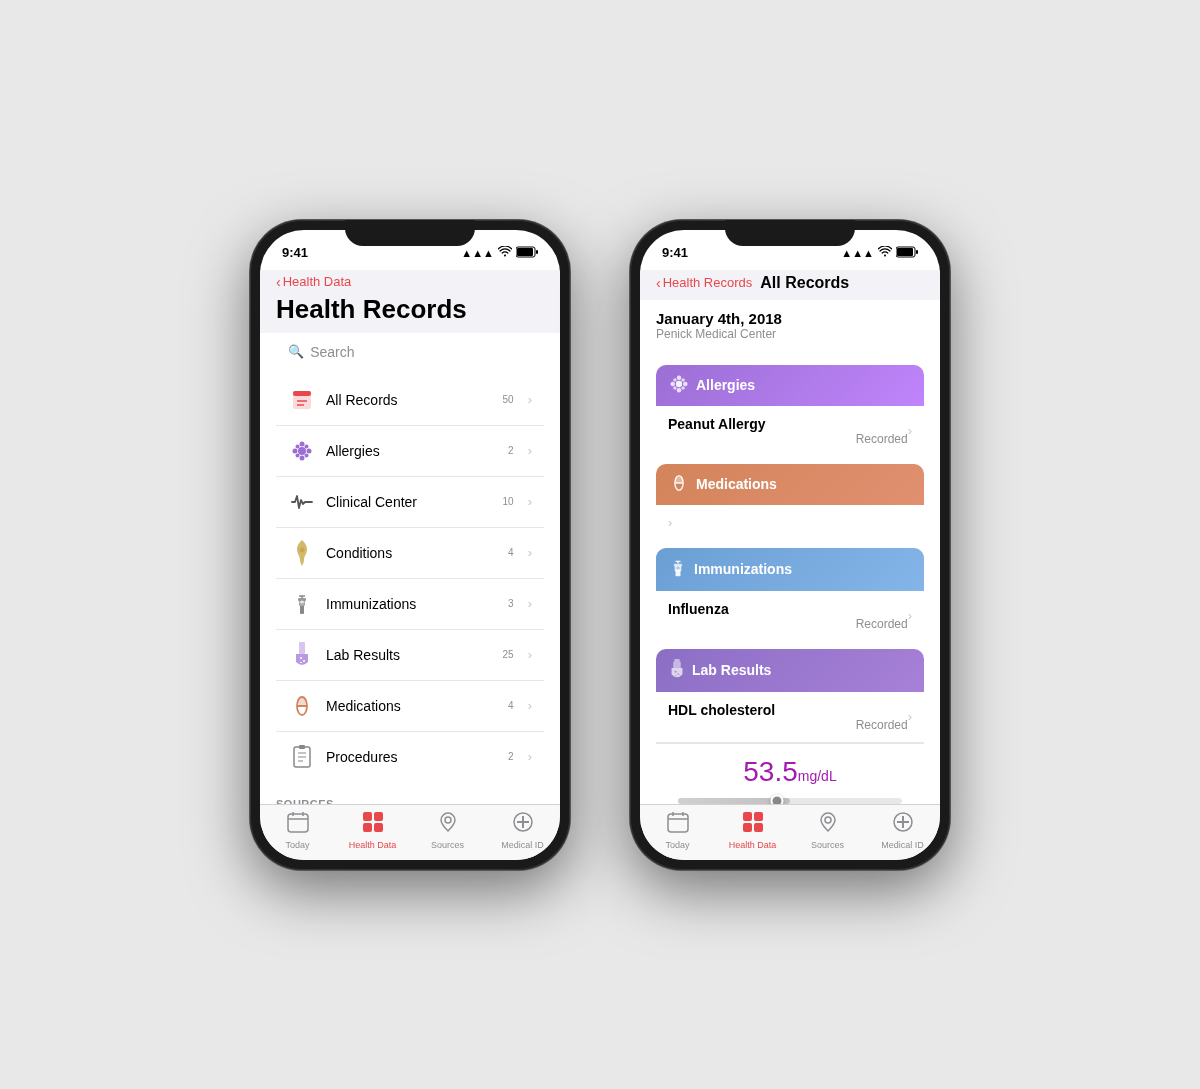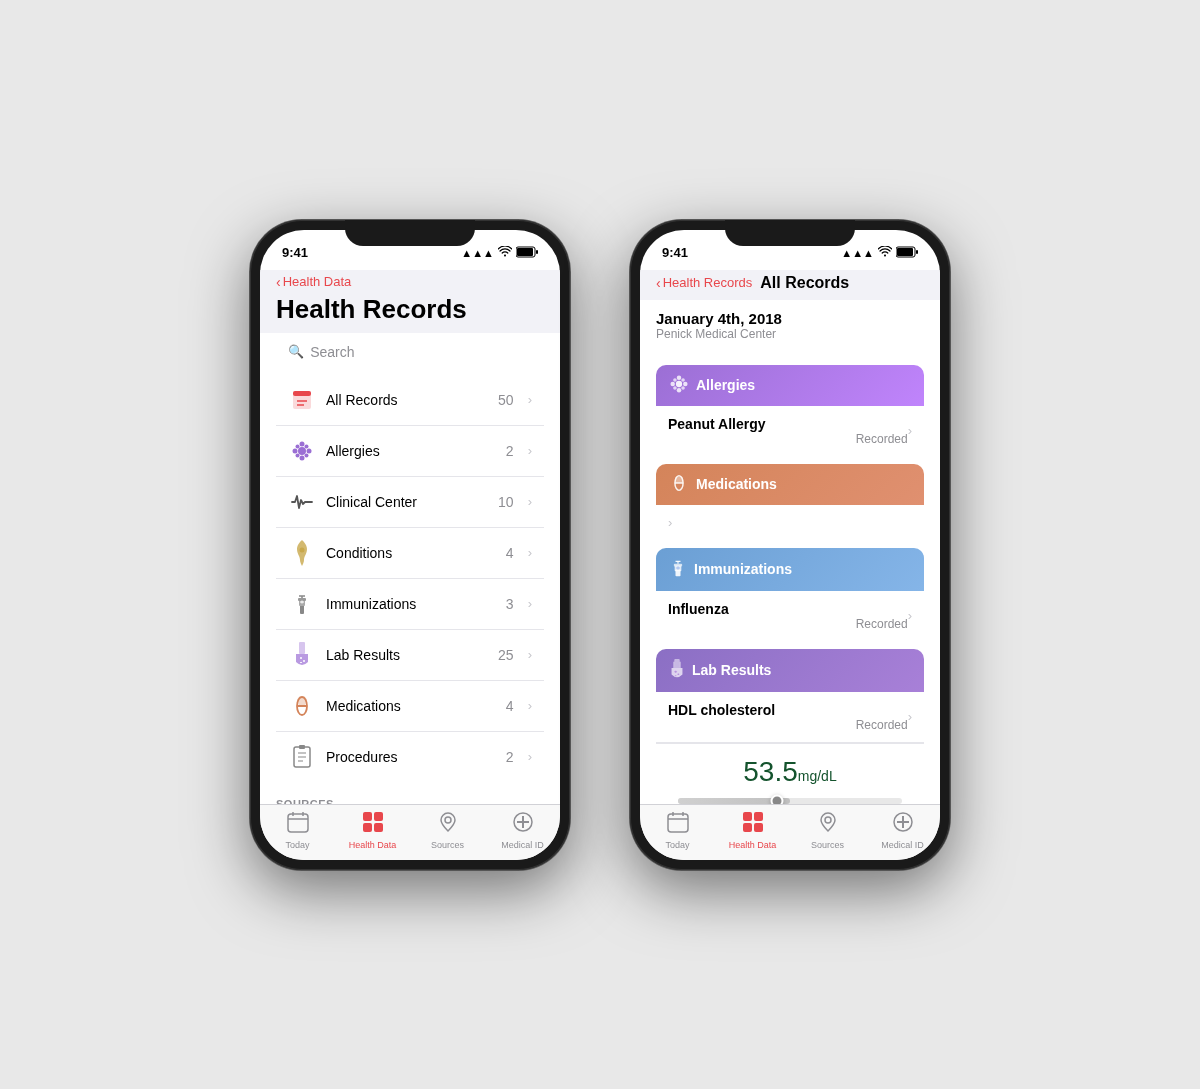--- a/index.html
+++ b/index.html
@@ -138,21 +138,21 @@
     .list-icon {
       width: 28px;
       height: 28px;
       display: flex;
       align-items: center;
       justify-content: center;
       flex-shrink: 0;
       font-size: 16px;
     }
     .list-item-text { flex: 1; font-size: 14px; color: #000; }
-    .list-item-badge { color: #8e8e93; font-size: 14px; margin-right: 4px; }
+    .list-item-badge { color: #8e8e93; font-size: 10px; margin-right: 4px; }
     .list-item-chevron { color: #c7c7cc; font-size: 13px; }
     
     .sources-header {
       font-size: 11px;
       font-weight: 600;
       color: #8e8e93;
       letter-spacing: 0.5px;
       padding: 8px 16px 4px;
       text-transform: uppercase;
       flex-shrink: 0;
@@ -567,21 +567,21 @@
           </div>
           <div class="category-item">
             <div class="category-item-text">
               <div class="category-item-name">HDL cholesterol</div>
               <div class="category-item-sub">Recorded</div>
             </div>
             <span class="category-item-chevron">›</span>
           </div>
 
           <div style="background:#fff; padding: 12px 14px 14px; border-top: 0.5px solid #e5e5ea;">
-            <div style="text-align:center; font-size:28px; color:#14532d; margin-bottom:10px;">
+            <div style="text-align:center; font-size:28px; color:#a21caf; margin-bottom:10px;">
               <span>53.5</span><span style="font-size:14px;">mg/dL</span>
             </div>
             <div style="position:relative; height:6px; background:#e8e8e8; border-radius:3px; margin: 0 8px 6px;">
               <div style="position:absolute; left:0; top:0; height:100%; width:50%; background:linear-gradient(to right, #d0d0d0, #c0c0c0); border-radius:3px;"></div>
               <div style="position:absolute; top:50%; left:44%; transform:translate(-50%,-50%); width:13px; height:13px; background:#888; border-radius:50%; border:2px solid #fff; box-shadow:0 1px 4px rgba(0,0,0,0.25);"></div>
             </div>
 
           </div>
         </div>
       </div>

